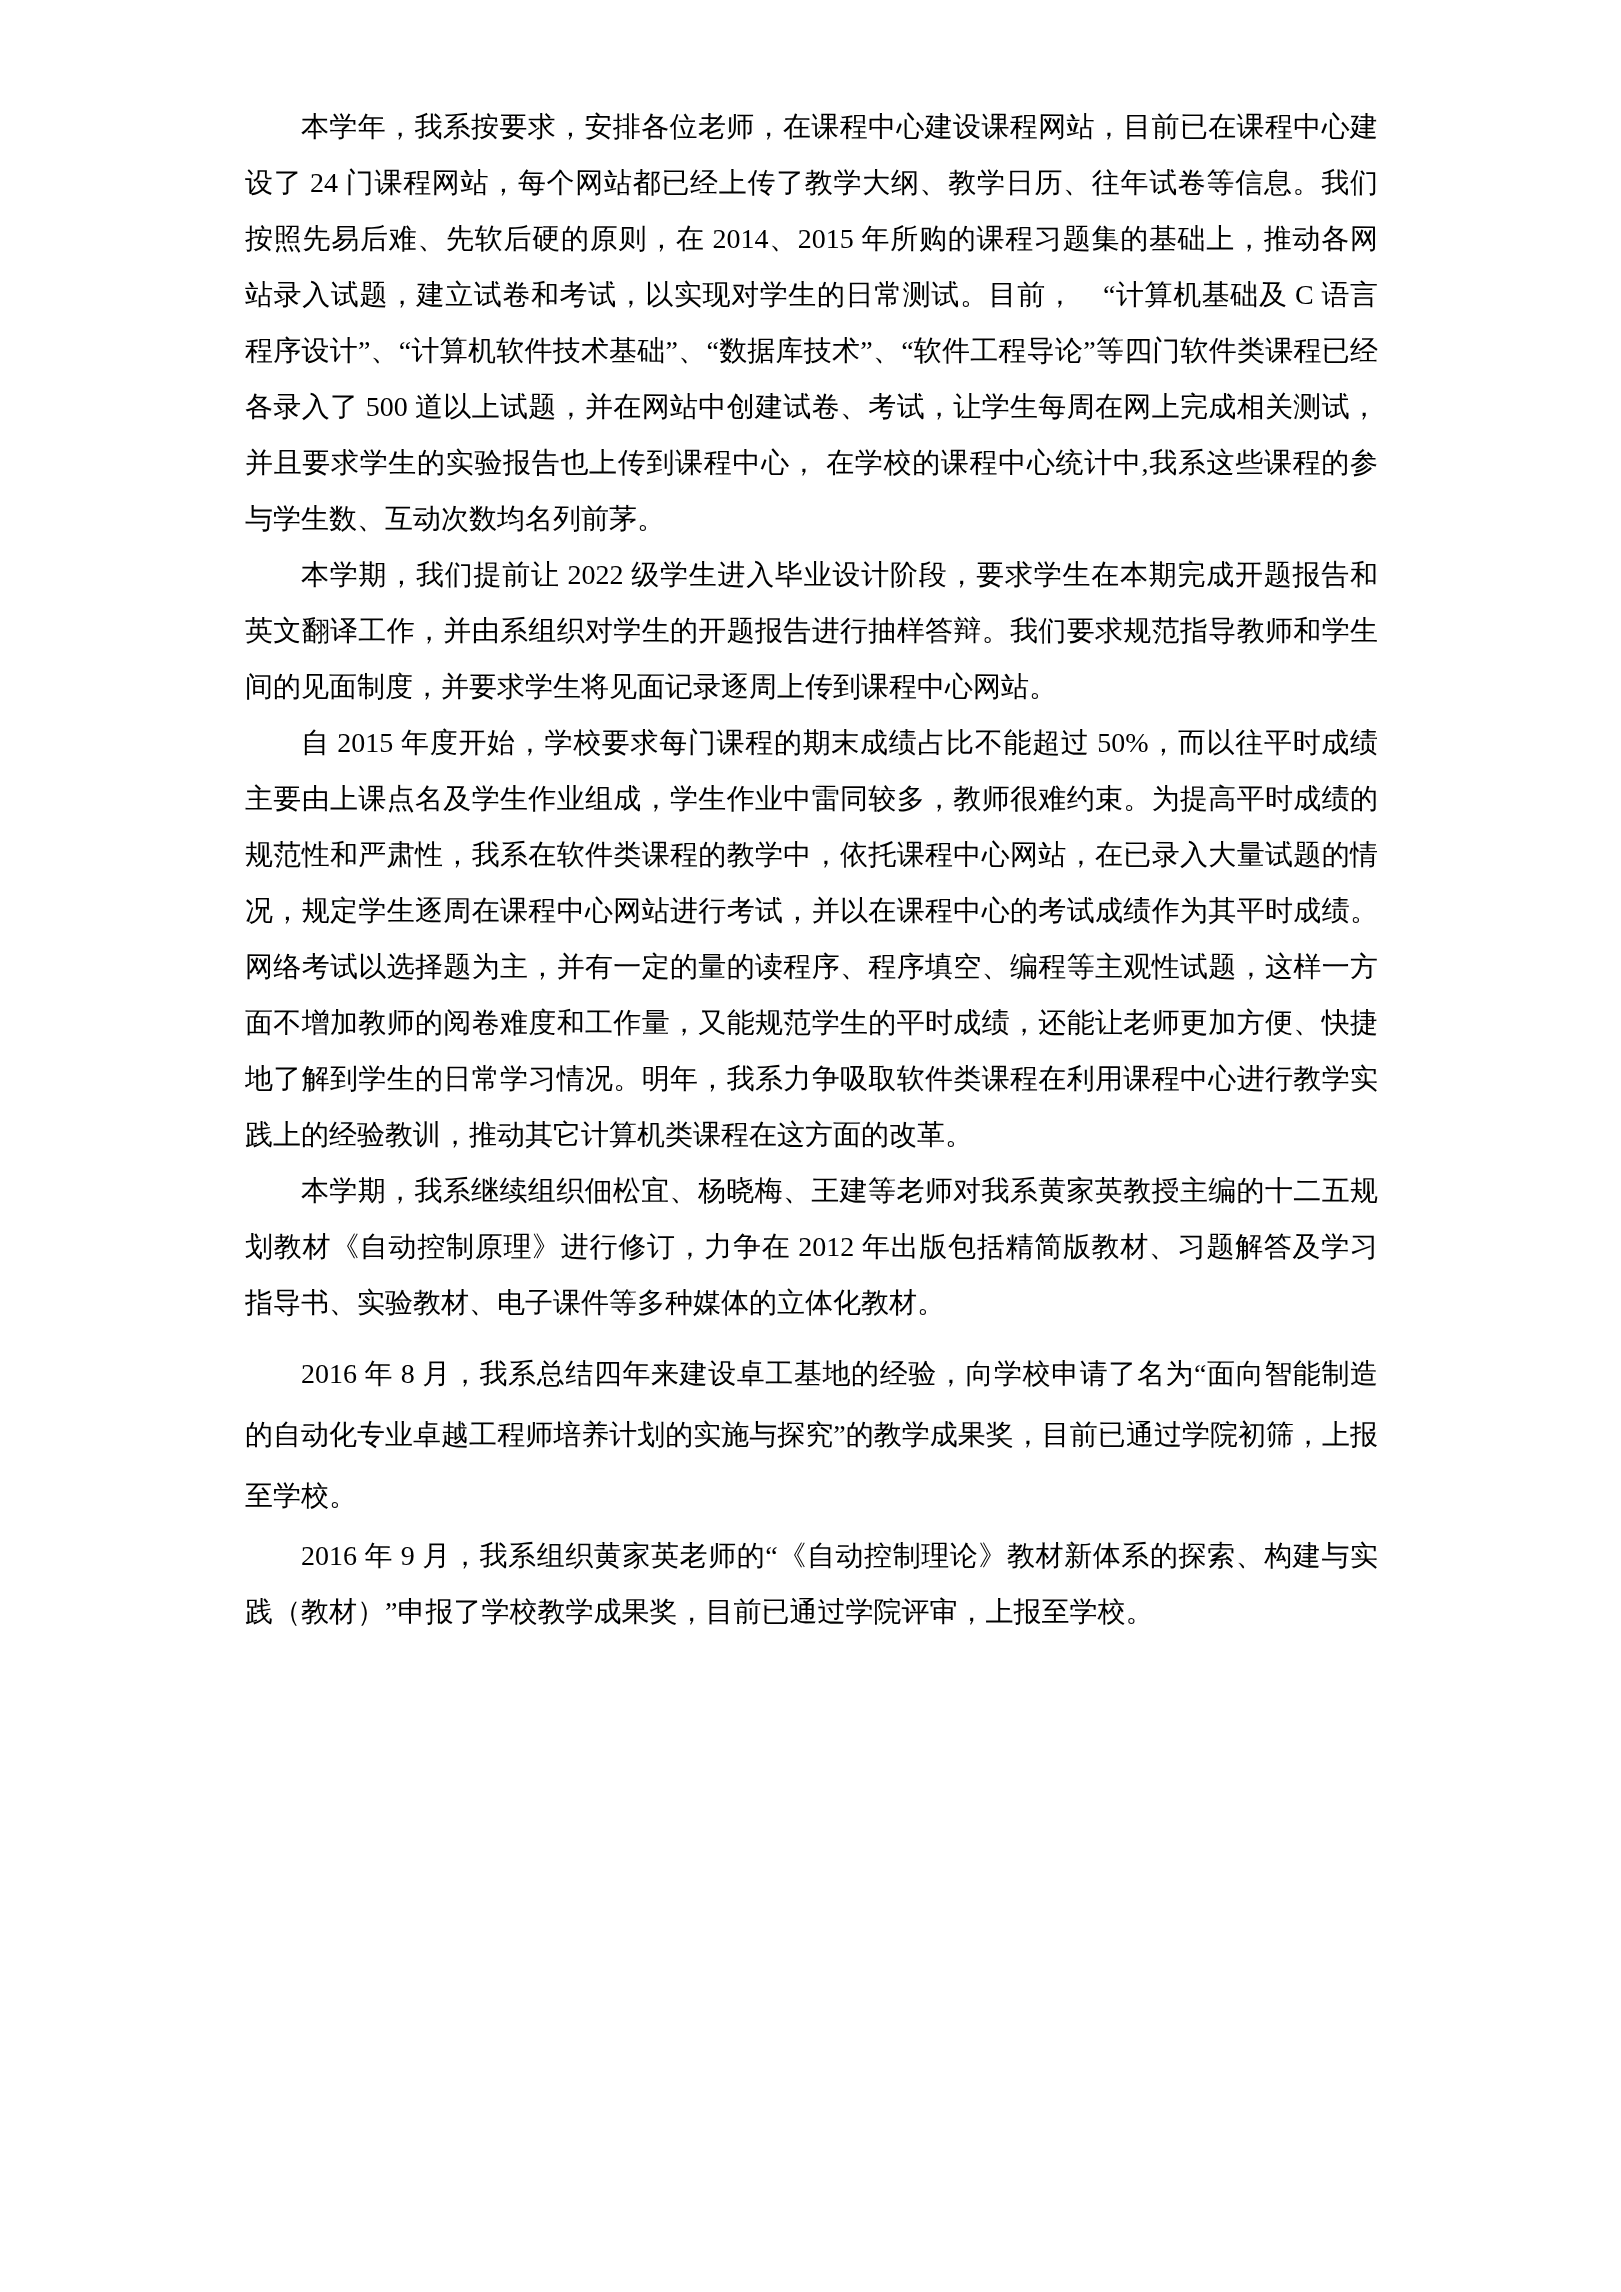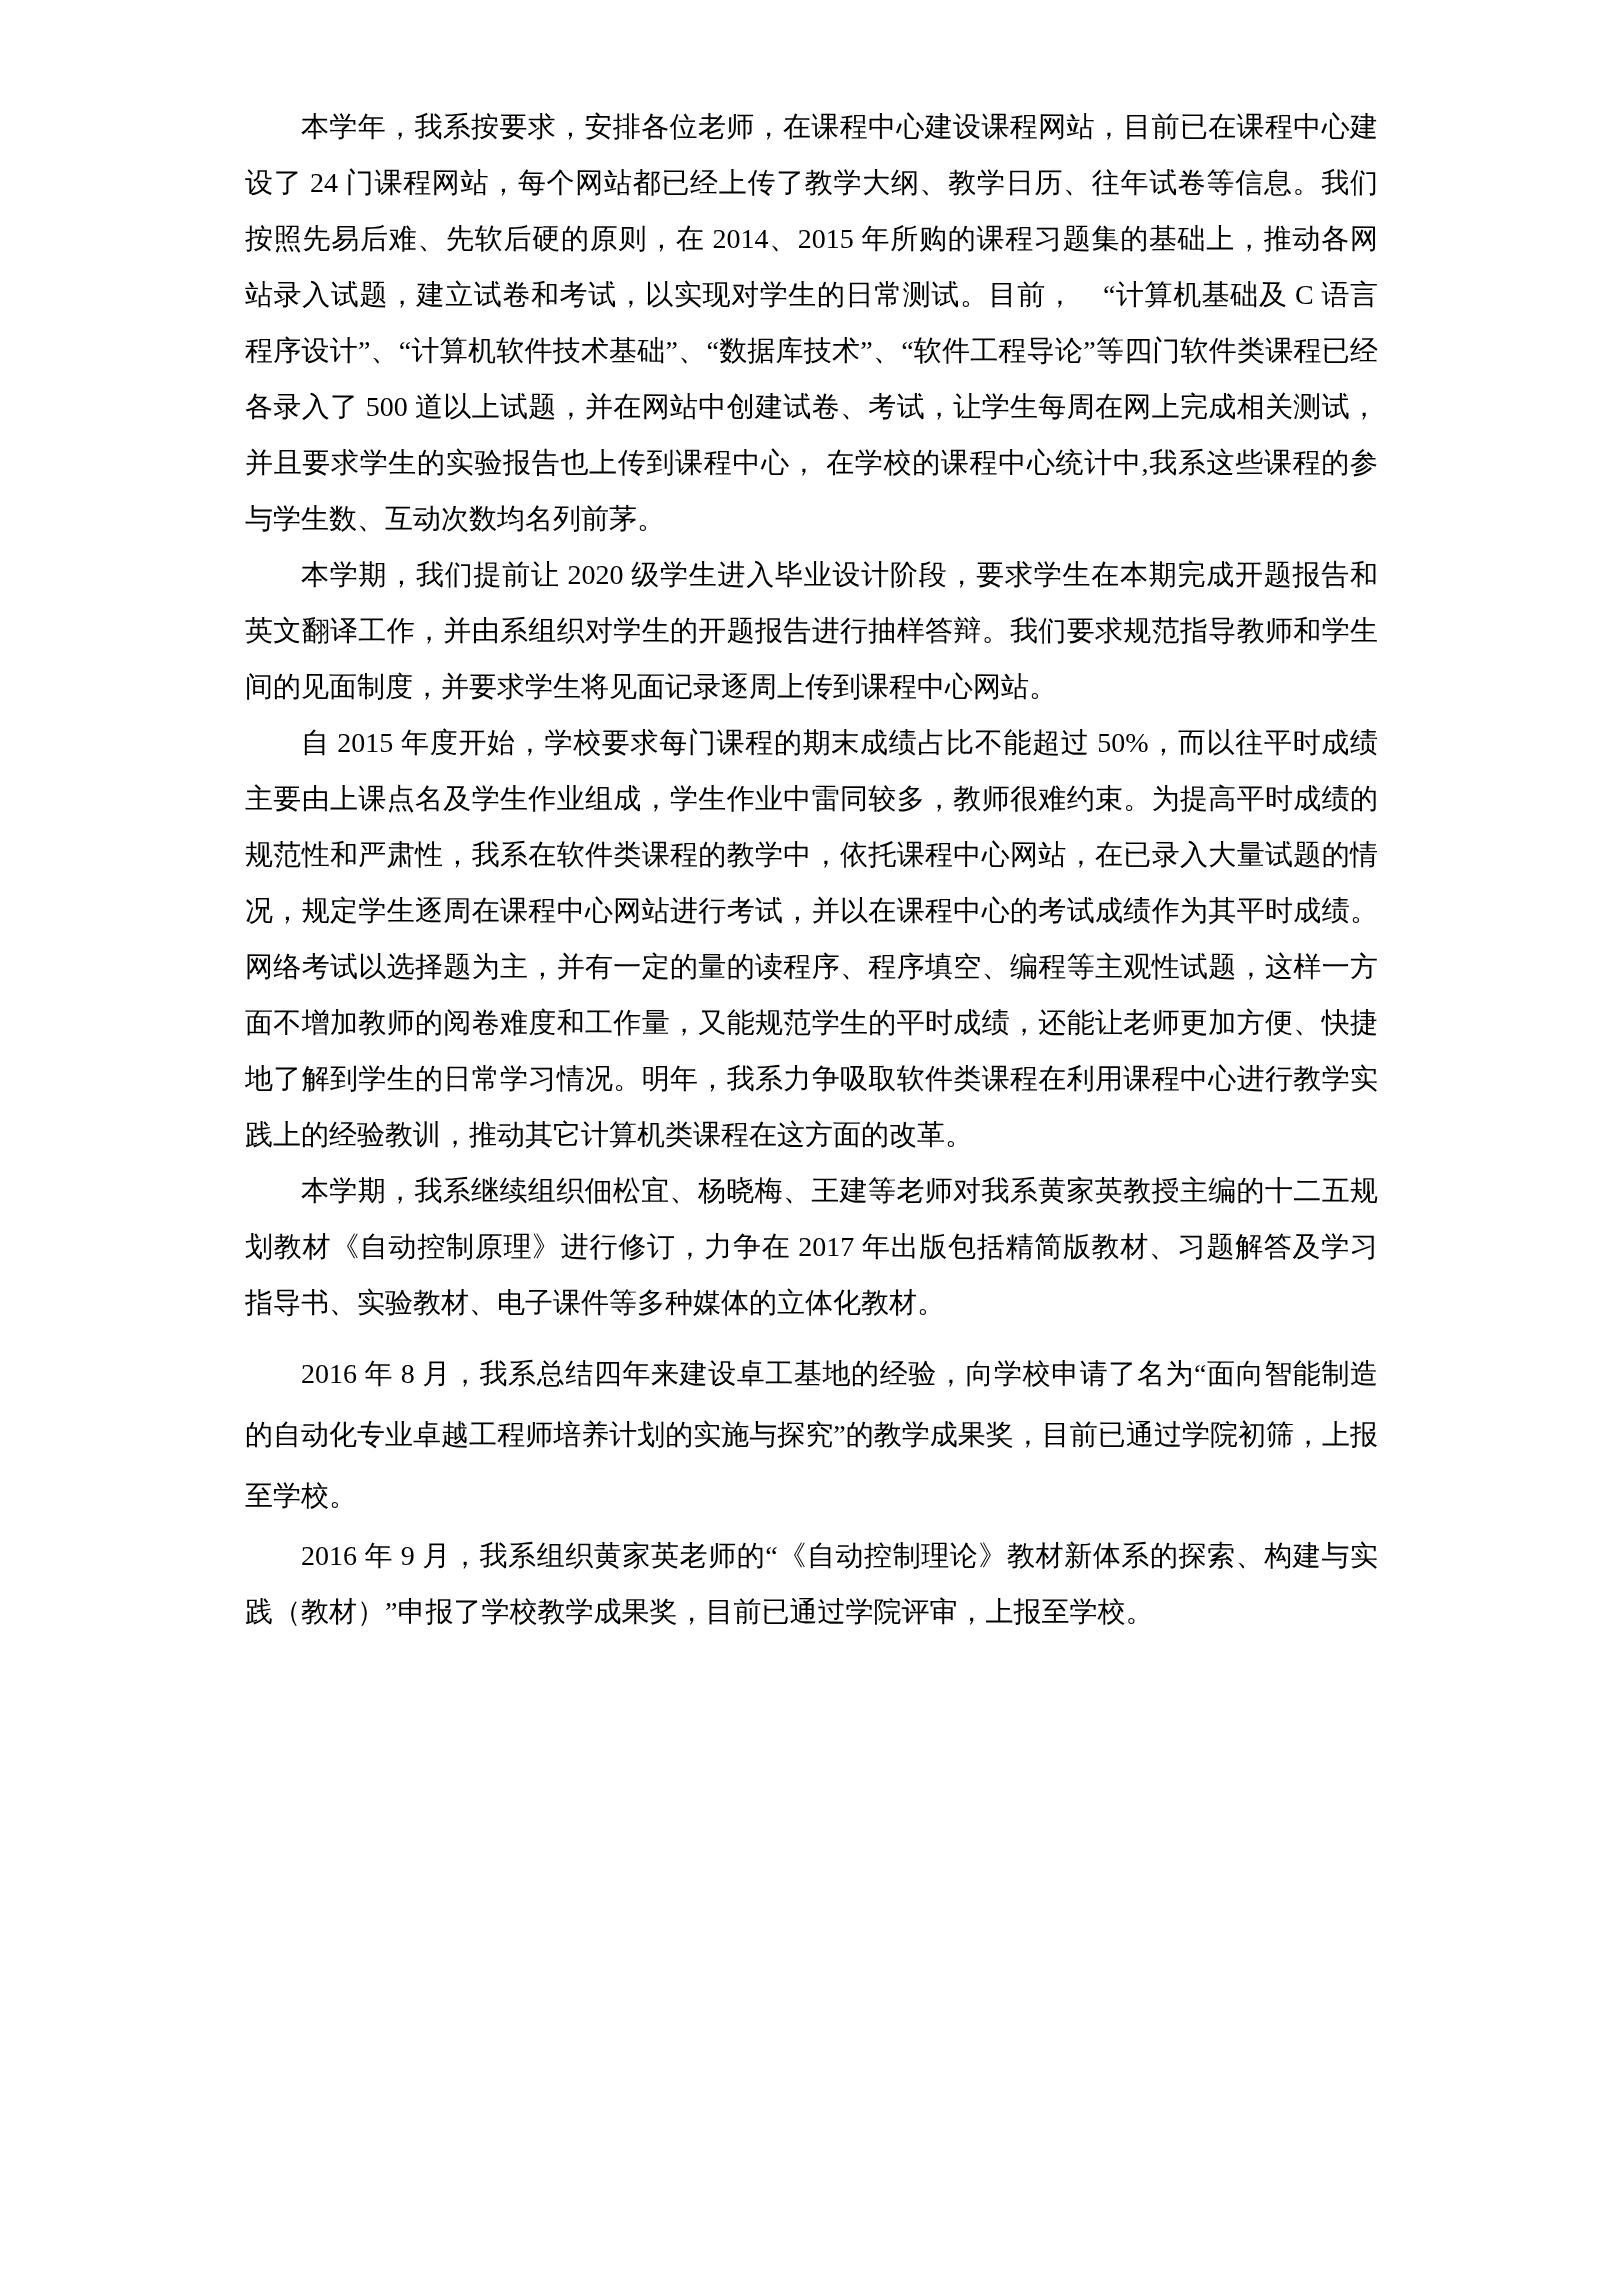--- a/index.html
+++ b/index.html
@@ -40,19 +40,19 @@
     line-height: 61px;
     margin-top: 11.8px;
     margin-bottom: 2px;
   }
 </style>
 </head>
 <body>
 
 <div class="sheet">
   <p class="para">本学年，我系按要求，安排各位老师，在课程中心建设课程网站，目前已在课程中心建设了 24 门课程网站，每个网站都已经上传了教学大纲、教学日历、往年试卷等信息。我们按照先易后难、先软后硬的原则，在 2014、2015 年所购的课程习题集的基础上，推动各网站录入试题，建立试卷和考试，以实现对学生的日常测试。目前，　“计算机基础及 C 语言程序设计”、“计算机软件技术基础”、“数据库技术”、“软件工程导论”等四门软件类课程已经各录入了 500 道以上试题，并在网站中创建试卷、考试，让学生每周在网上完成相关测试，并且要求学生的实验报告也上传到课程中心， 在学校的课程中心统计中,我系这些课程的参与学生数、互动次数均名列前茅。</p>
-  <p class="para">本学期，我们提前让 2020 级学生进入毕业设计阶段，要求学生在本期完成开题报告和英文翻译工作，并由系组织对学生的开题报告进行抽样答辩。我们要求规范指导教师和学生间的见面制度，并要求学生将见面记录逐周上传到课程中心网站。</p>
+  <p class="para">本学期，我们提前让 2022 级学生进入毕业设计阶段，要求学生在本期完成开题报告和英文翻译工作，并由系组织对学生的开题报告进行抽样答辩。我们要求规范指导教师和学生间的见面制度，并要求学生将见面记录逐周上传到课程中心网站。</p>
   <p class="para">自 2015 年度开始，学校要求每门课程的期末成绩占比不能超过 50%，而以往平时成绩主要由上课点名及学生作业组成，学生作业中雷同较多，教师很难约束。为提高平时成绩的规范性和严肃性，我系在软件类课程的教学中，依托课程中心网站，在已录入大量试题的情况，规定学生逐周在课程中心网站进行考试，并以在课程中心的考试成绩作为其平时成绩。网络考试以选择题为主，并有一定的量的读程序、程序填空、编程等主观性试题，这样一方面不增加教师的阅卷难度和工作量，又能规范学生的平时成绩，还能让老师更加方便、快捷地了解到学生的日常学习情况。明年，我系力争吸取软件类课程在利用课程中心进行教学实践上的经验教训，推动其它计算机类课程在这方面的改革。</p>
-  <p class="para">本学期，我系继续组织佃松宜、杨晓梅、王建等老师对我系黄家英教授主编的十二五规划教材《自动控制原理》进行修订，力争在 2017 年出版包括精简版教材、习题解答及学习指导书、实验教材、电子课件等多种媒体的立体化教材。</p>
+  <p class="para">本学期，我系继续组织佃松宜、杨晓梅、王建等老师对我系黄家英教授主编的十二五规划教材《自动控制原理》进行修订，力争在 2012 年出版包括精简版教材、习题解答及学习指导书、实验教材、电子课件等多种媒体的立体化教材。</p>
   <p class="para loose">2016 年 8 月，我系总结四年来建设卓工基地的经验，向学校申请了名为“面向智能制造的自动化专业卓越工程师培养计划的实施与探究”的教学成果奖，目前已通过学院初筛，上报至学校。</p>
   <p class="para">2016 年 9 月，我系组织黄家英老师的“《自动控制理论》教材新体系的探索、构建与实践（教材）”申报了学校教学成果奖，目前已通过学院评审，上报至学校。</p>
 </div>
 
 
 </body></html>

